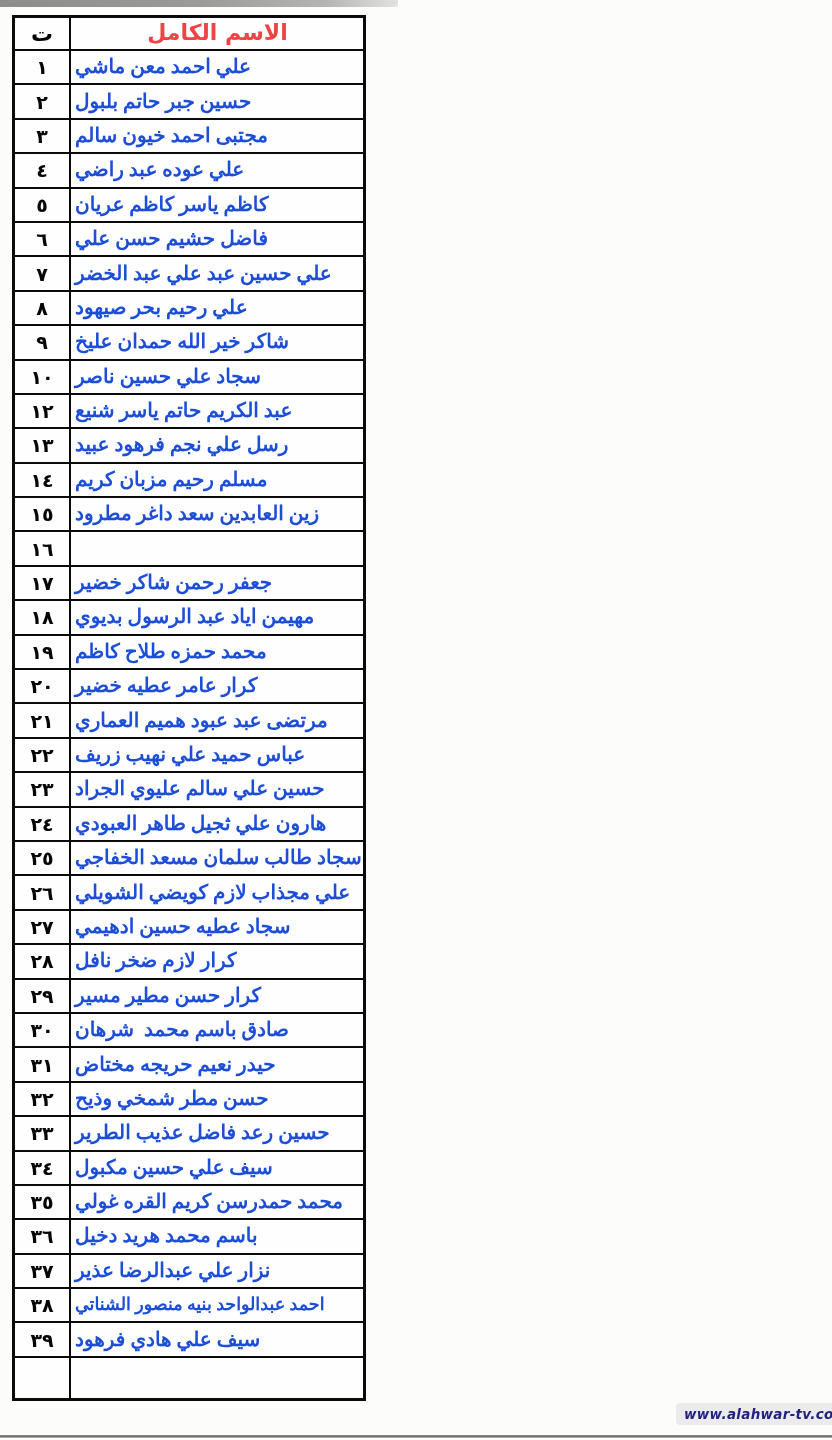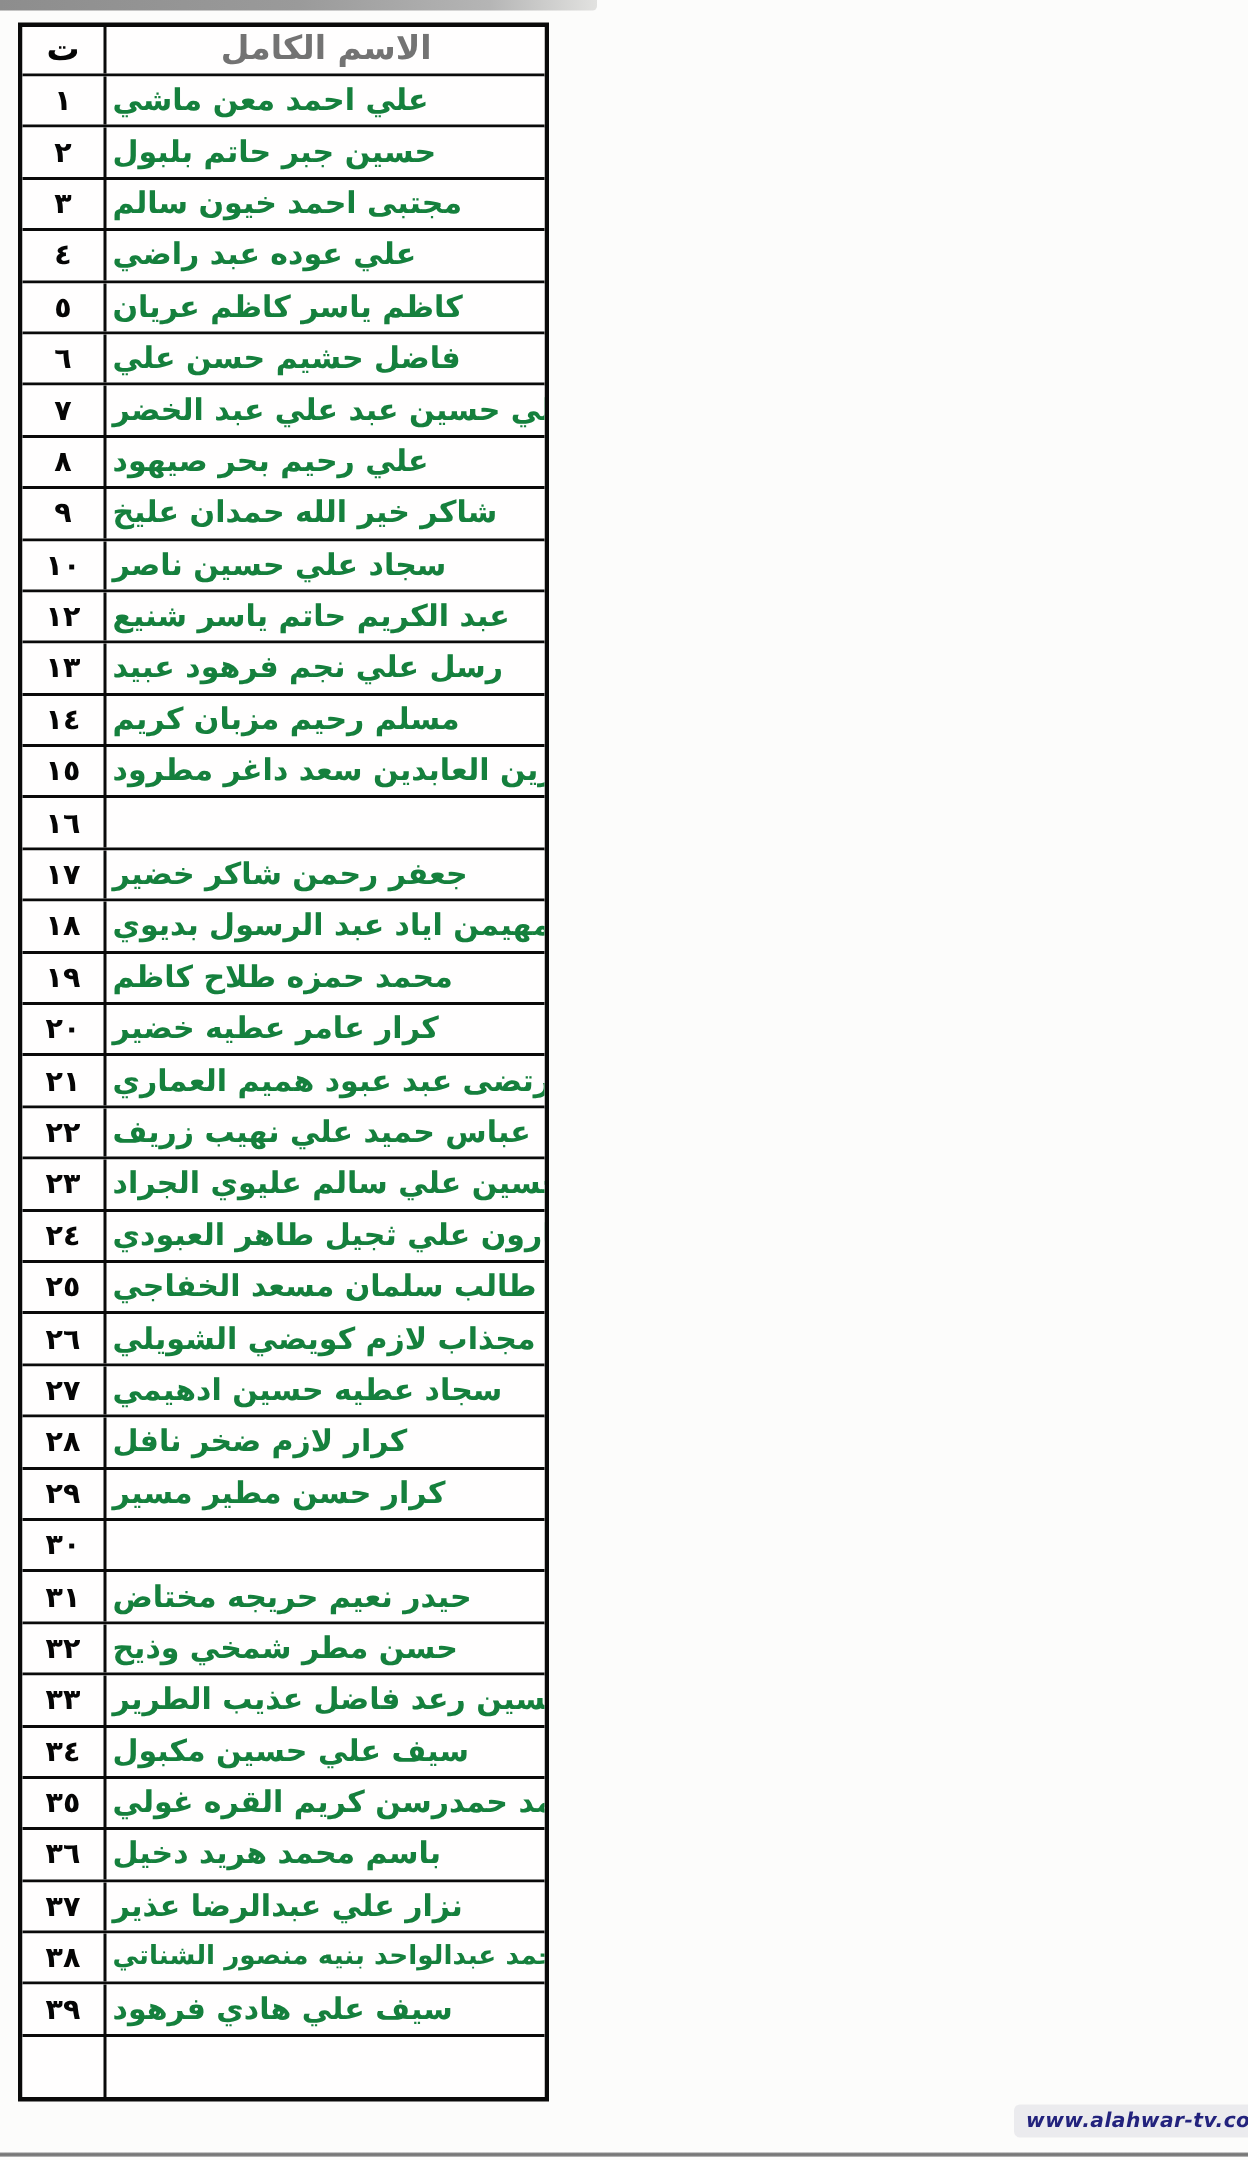--- a/index.html
+++ b/index.html
@@ -50,25 +50,26 @@
     flex: 1 1 auto;
     display: flex; align-items: center;
     direction: rtl;
     justify-content: flex-end; 
     padding: 0 3px 2px 4px;
     overflow: hidden;
   }
   .trow.hdr .cell-name { justify-content: center; }
   .name-text {
     white-space: pre;
-    font-weight: bold; font-size: 20px; color: #15803d;
+    font-weight: bold; font-size: 20px; color: #1d4ed8;
     line-height: 1;
+    font-family: Liberation Serif, serif;
   }
   .name-text.tight { font-size: 17.5px; }
-  .hdr-text { font-weight: bold; font-size: 22px; color: #737373; line-height: 1; }
+  .hdr-text { font-weight: bold; font-size: 22px; color: #ef4444; line-height: 1; }
   .hdr-num  { font-weight: bold; font-size: 22px; color: #050505; line-height: 1; }
   
   .watermark {
     position: absolute;
     left: 676px; top: 1403px;
     padding: 3px 8px;
     background: #ebebee;
     border-radius: 4px;
     color: #23237d;
     font-weight: bold; font-style: italic;
@@ -260,20 +261,23 @@
           </div>
         </div>
         <div class="trow">
           <div class="cell cell-num">٢٩</div>
           <div class="cell cell-name">
             <span class="name-text">كرار حسن مطير مسير</span>
           </div>
         </div>
         <div class="trow">
           <div class="cell cell-num">٣٠</div>
+          <div class="cell cell-name">
+            <span class="name-text">صادق باسم محمد  شرهان</span>
+          </div>
         </div>
         <div class="trow">
           <div class="cell cell-num">٣١</div>
           <div class="cell cell-name">
             <span class="name-text">حيدر نعيم حريجه مختاض</span>
           </div>
         </div>
         <div class="trow">
           <div class="cell cell-num">٣٢</div>
           <div class="cell cell-name">

